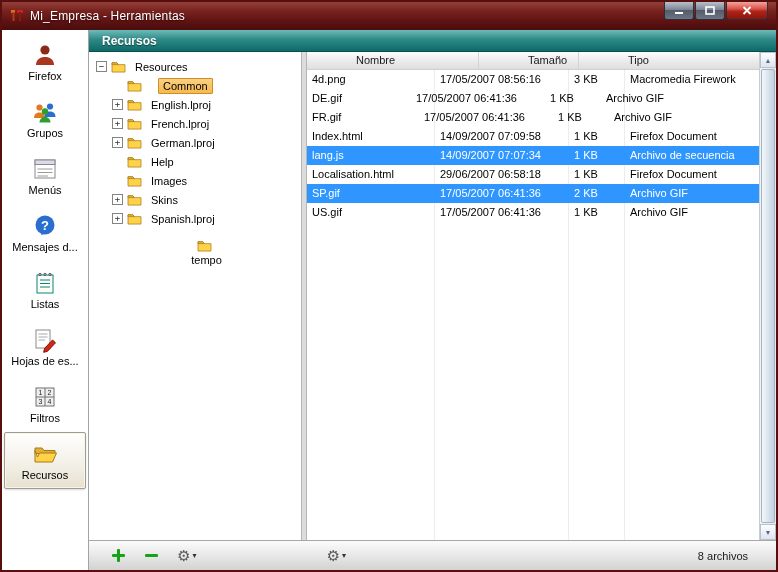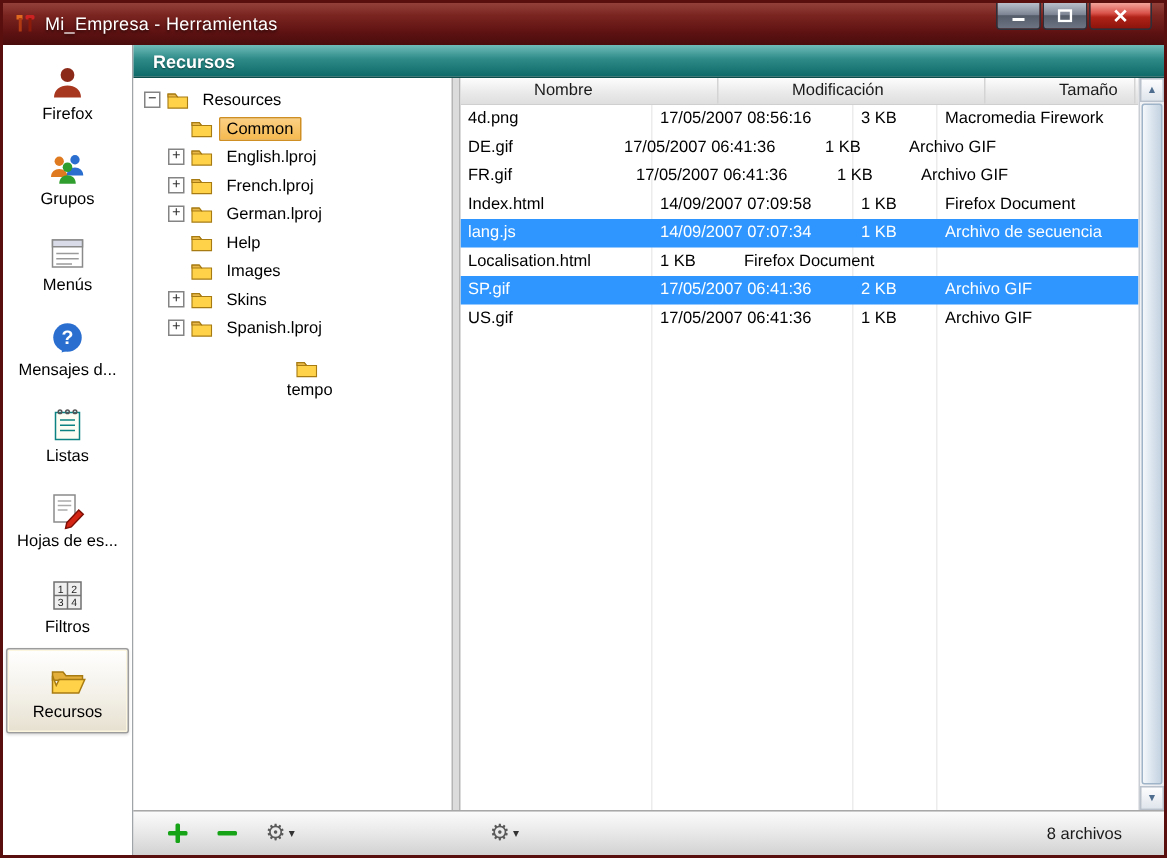--- a/index.html
+++ b/index.html
@@ -75,21 +75,21 @@
   .expander{
     width:11px; height:11px; flex:none; border:1px solid #848484; background:#fff;
     font:9px/9px "DejaVu Sans Mono", monospace; text-align:center; color:#333; margin-right:4px;
   }
   .expander.hidden-box{ visibility:hidden; }
   .tree-item .icon{ width:15px; height:13px; margin-right:4px; flex:none; }
   .tree-item .icon svg{ width:15px; height:13px; display:block; }
   .tree-label{ padding:1px 4px; border:1px solid transparent; color:#000; }
   .tree-label.selected{
     background:linear-gradient(180deg,#fbd084 0%, var(--tree-selection-orange,#f5b94f) 100%);
-    border:1px solid #d08f22; border-radius:1px;
+    border:1px solid #d08f22; border-radius:1px;margin-left:12px;
   }
 
   
   .file-panel{ flex:1; display:flex; min-width:0; margin-left:4px; background:#fff; border-left:1px solid #b5b5b5; }
   .file-list{ flex:1; display:flex; flex-direction:column; position:relative; min-width:0; overflow:hidden; }
   .list-header{ display:flex; flex:none; height:18px; border-bottom:1px solid #cfcfcf; background:linear-gradient(180deg,#fdfdfd,#e9e9e9 60%,#dfdfdf); }
   .col-h{
     font-size:11px; color:#1a1a1a; padding:2px 4px 0 5px; border-right:1px solid #d4d4d4;
     white-space:nowrap; overflow:hidden; flex:none; cursor:pointer;margin-left:44px;
   }
@@ -375,21 +375,20 @@
                 </svg>
               </span>
               <span class="tree-label">tempo</span>
             </div>
           </div>
 
         <div class="file-panel">
           <div class="file-list">
             <div class="list-header" id="list-header">
                 <div class="col-h" style="width: 128px;">Nombre</div>
-                <div class="col-h" style="width: 134px;">Modificación</div>
                 <div class="col-h" style="width: 56px;">Tamaño</div>
                 <div class="col-h grow">Tipo</div>
               </div>
             <div class="list-rows" id="list-rows">
                 <div class="file-row">
                   <div class="cell" style="width: 128px;">4d.png</div>
                   <div class="cell" style="width: 134px;">17/05/2007 08:56:16</div>
                   <div class="cell" style="width: 56px;">3 KB</div>
                   <div class="cell grow">Macromedia Firework</div>
                 </div>
@@ -412,20 +411,21 @@
                   <div class="cell grow">Firefox Document</div>
                 </div>
                 <div class="file-row selected">
                   <div class="cell" style="width: 128px;">lang.js</div>
                   <div class="cell" style="width: 134px;">14/09/2007 07:07:34</div>
                   <div class="cell" style="width: 56px;">1 KB</div>
                   <div class="cell grow">Archivo de secuencia</div>
                 </div>
                 <div class="file-row">
                   <div class="cell" style="width: 128px;">Localisation.html</div>
+                  <div class="cell" style="width: 134px;">29/06/2007 06:58:18</div>
                   <div class="cell" style="width: 56px;">1 KB</div>
                   <div class="cell grow">Firefox Document</div>
                 </div>
                 <div class="file-row selected">
                   <div class="cell" style="width: 128px;">SP.gif</div>
                   <div class="cell" style="width: 134px;">17/05/2007 06:41:36</div>
                   <div class="cell" style="width: 56px;">2 KB</div>
                   <div class="cell grow">Archivo GIF</div>
                 </div>
                 <div class="file-row">

